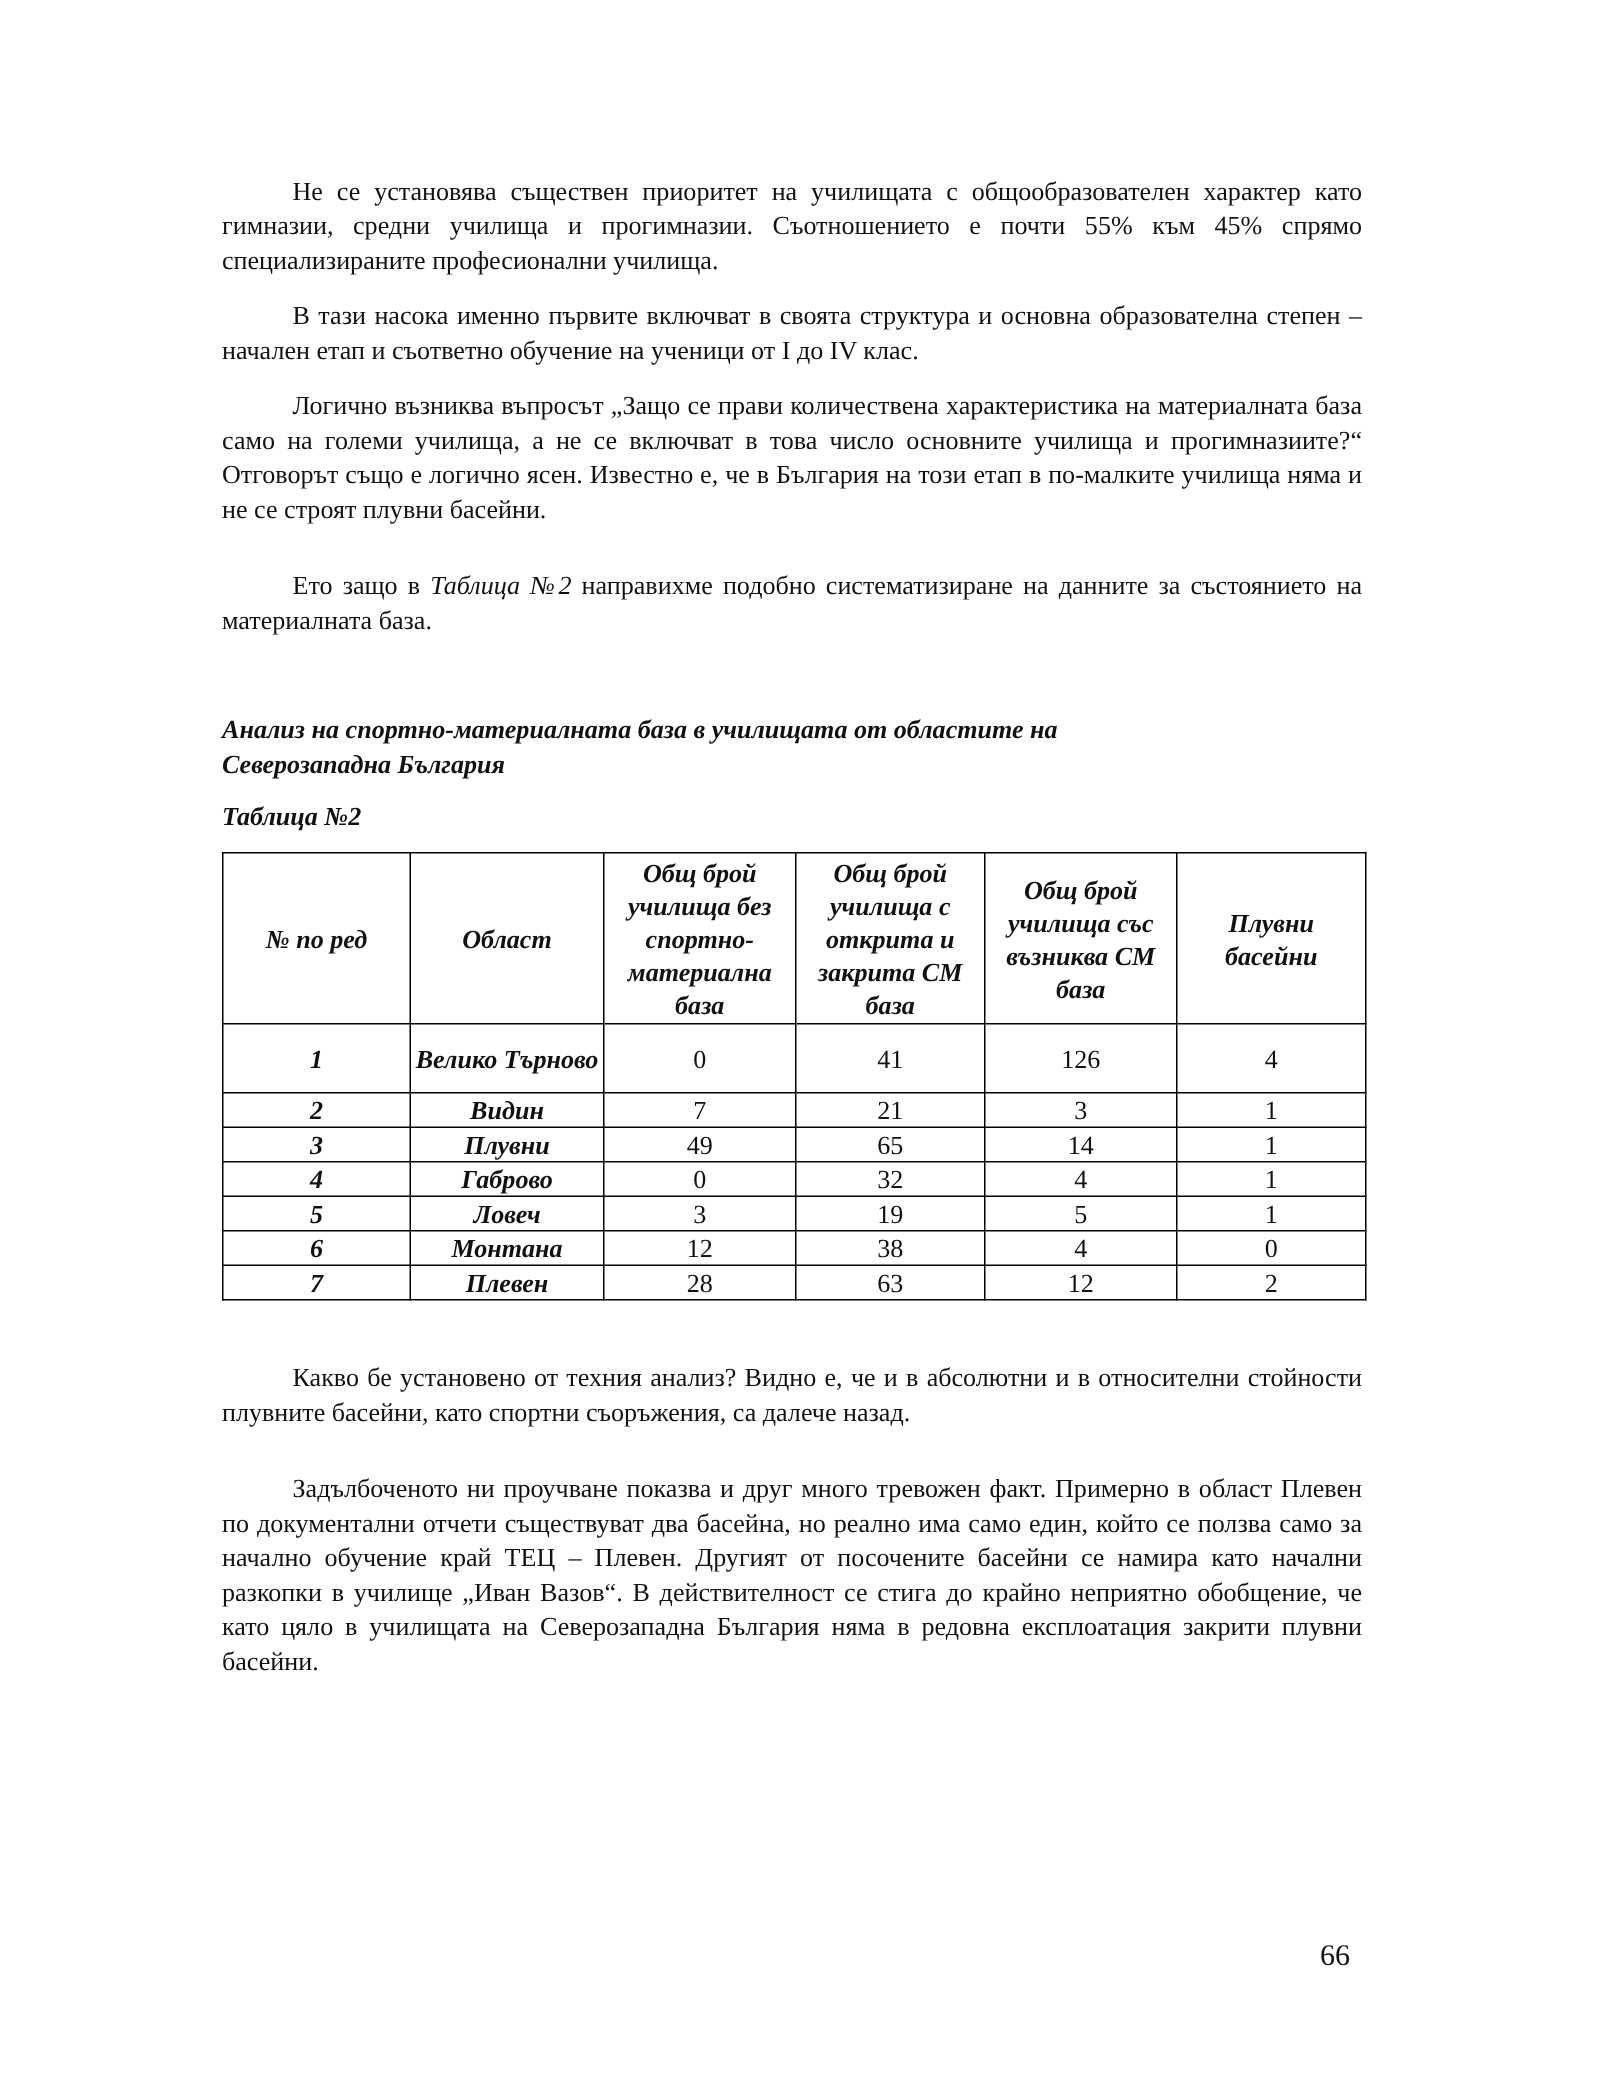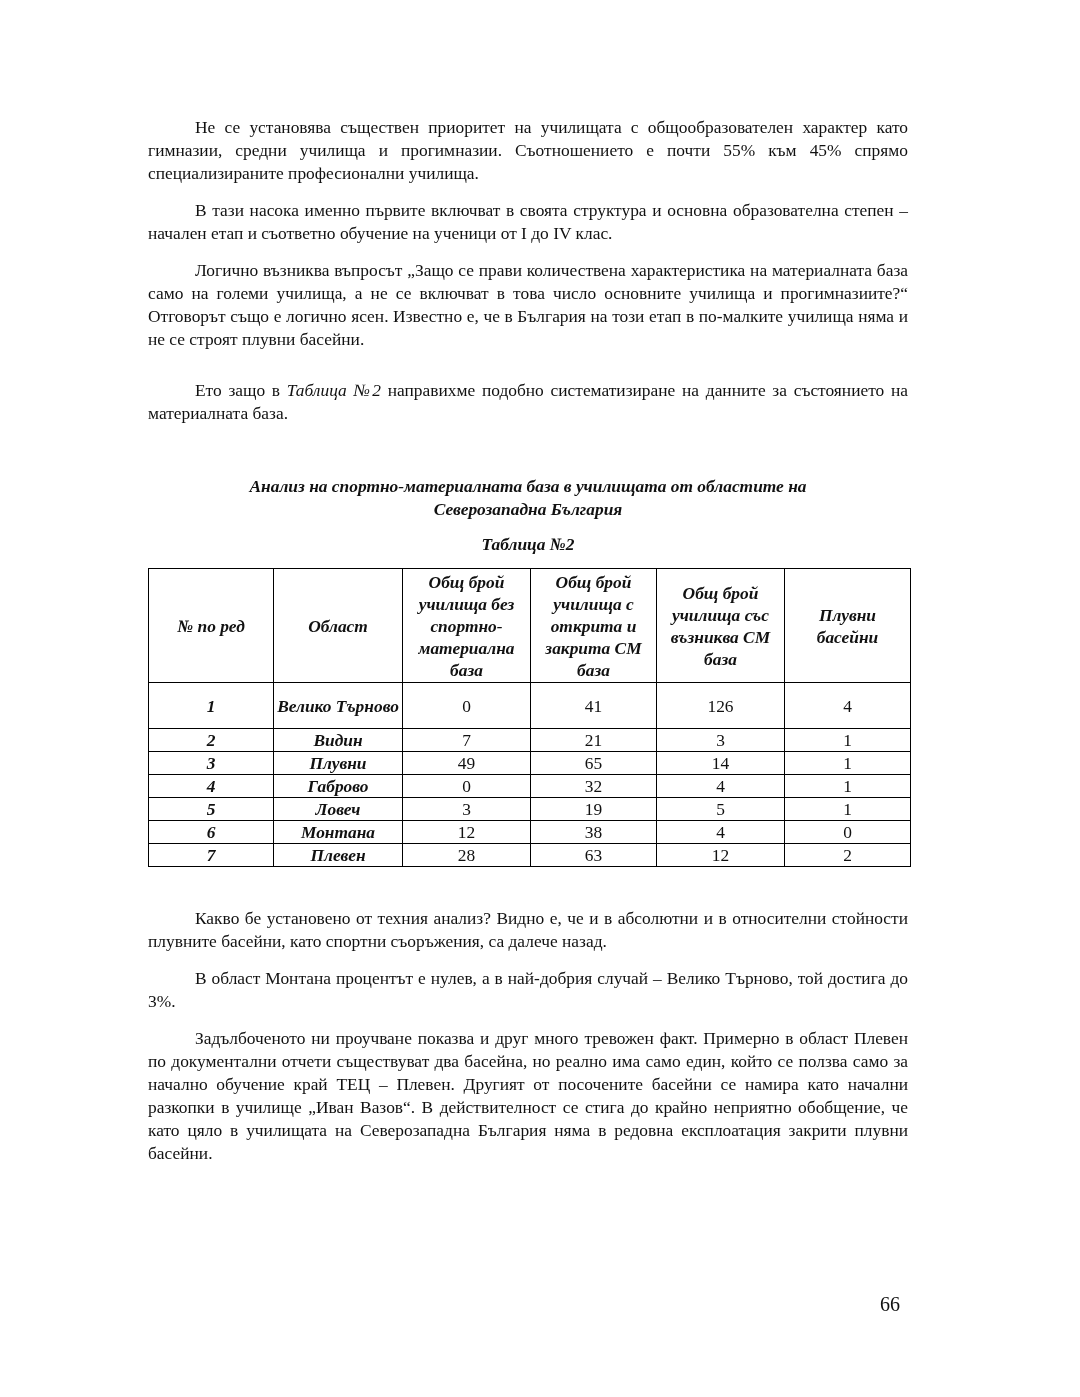--- a/index.html
+++ b/index.html
@@ -2,21 +2,21 @@
 <html><head>
 <meta charset="utf-8">
 <style>
   html, body { margin: 0; padding: 0; background: #ffffff; }
   body { width: 1080px; height: 1397px; position: relative; overflow: hidden;
          font-family: "Liberation Serif", serif; color: #111; }
   .page { position: absolute; left: 148px; top: 116px; width: 760px; }
   p.para { margin: 0; font-size: 17.4px; line-height: 23px; text-align: justify;
            text-indent: 47px; }
   .gap { height: 14px; }
-  .caption { text-align: center; font-style: italic; font-weight: bold; font-size: 17.4px;
+  .caption { text-align: left; font-style: italic; font-weight: bold; font-size: 17.4px;
              line-height: 23px; margin: 0; }
   table.tbl { border-collapse: collapse; width: 762px; table-layout: fixed; margin-top: 12px; }
   table.tbl th, table.tbl td { border: 1px solid #000; text-align: center; vertical-align: middle;
              font-size: 17.4px; line-height: 22px; padding: 0 2px; }
   table.tbl th { font-style: italic; font-weight: bold; height: 113px; }
   table.tbl td.num, table.tbl td.reg { font-style: italic; font-weight: bold; }
   table.tbl td { height: 22px; }
   table.tbl tr.tall td { height: 45px; }
   .pagenum { position: absolute; left: 880px; top: 1293px; font-size: 20px; }
 </style>
@@ -114,18 +114,17 @@
         <td>63</td>
         <td>12</td>
         <td>2</td>
       </tr>
     </tbody>
   </table>
 
   <div style="height:40px"></div>
   <p class="para">Какво бе установено от техния анализ? Видно е, че и в абсолютни и в относителни стойности плувните басейни, като спортни съоръжения, са далече назад.</p>
   <div class="gap"></div>
-  <p class="para">В област Монтана процентът е нулев, а в най-добрия случай – Велико Търново, той достига до 3%.</p>
   <div class="gap"></div>
   <p class="para">Задълбоченото ни проучване показва и друг много тревожен факт. Примерно в област Плевен по документални отчети съществуват два басейна, но реално има само един, който се ползва само за начално обучение край ТЕЦ – Плевен. Другият от посочените басейни се намира като начални разкопки в училище „Иван Вазов“. В действителност се стига до крайно неприятно обобщение, че като цяло в училищата на Северозападна България няма в редовна експлоатация закрити плувни басейни.</p>
 </div>
 
 <div class="pagenum">66</div>
 
 </body></html>

